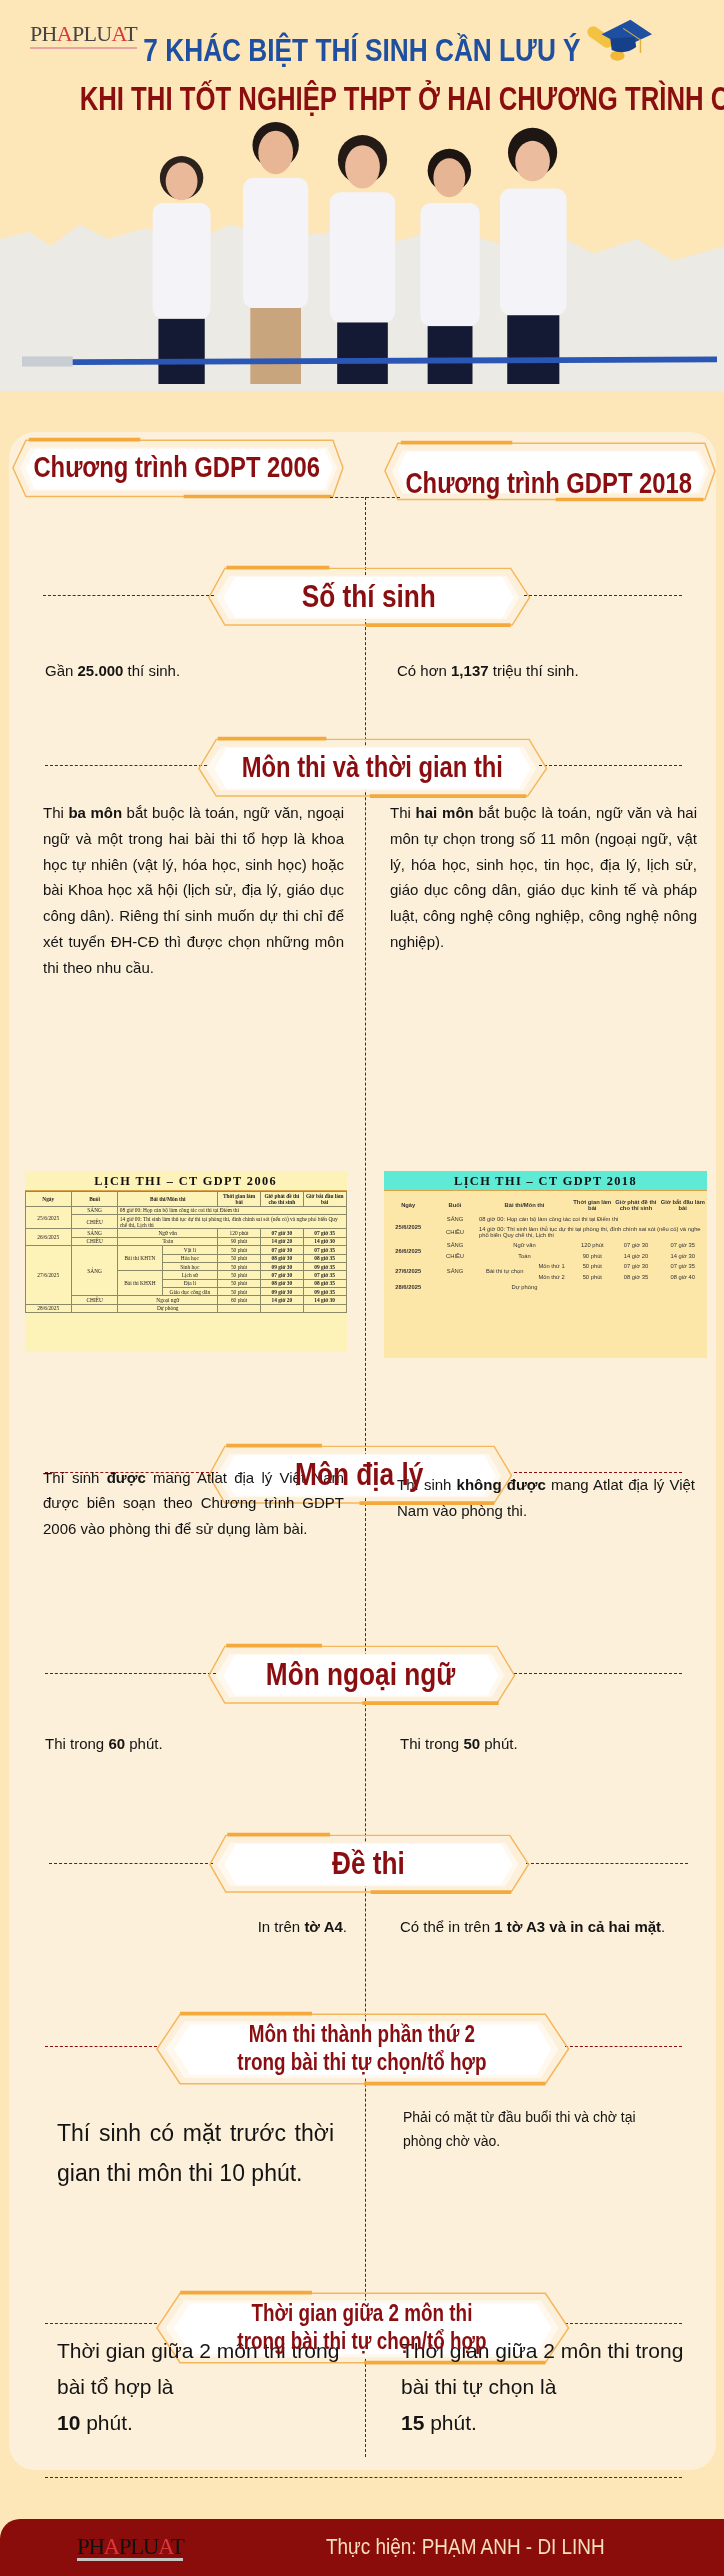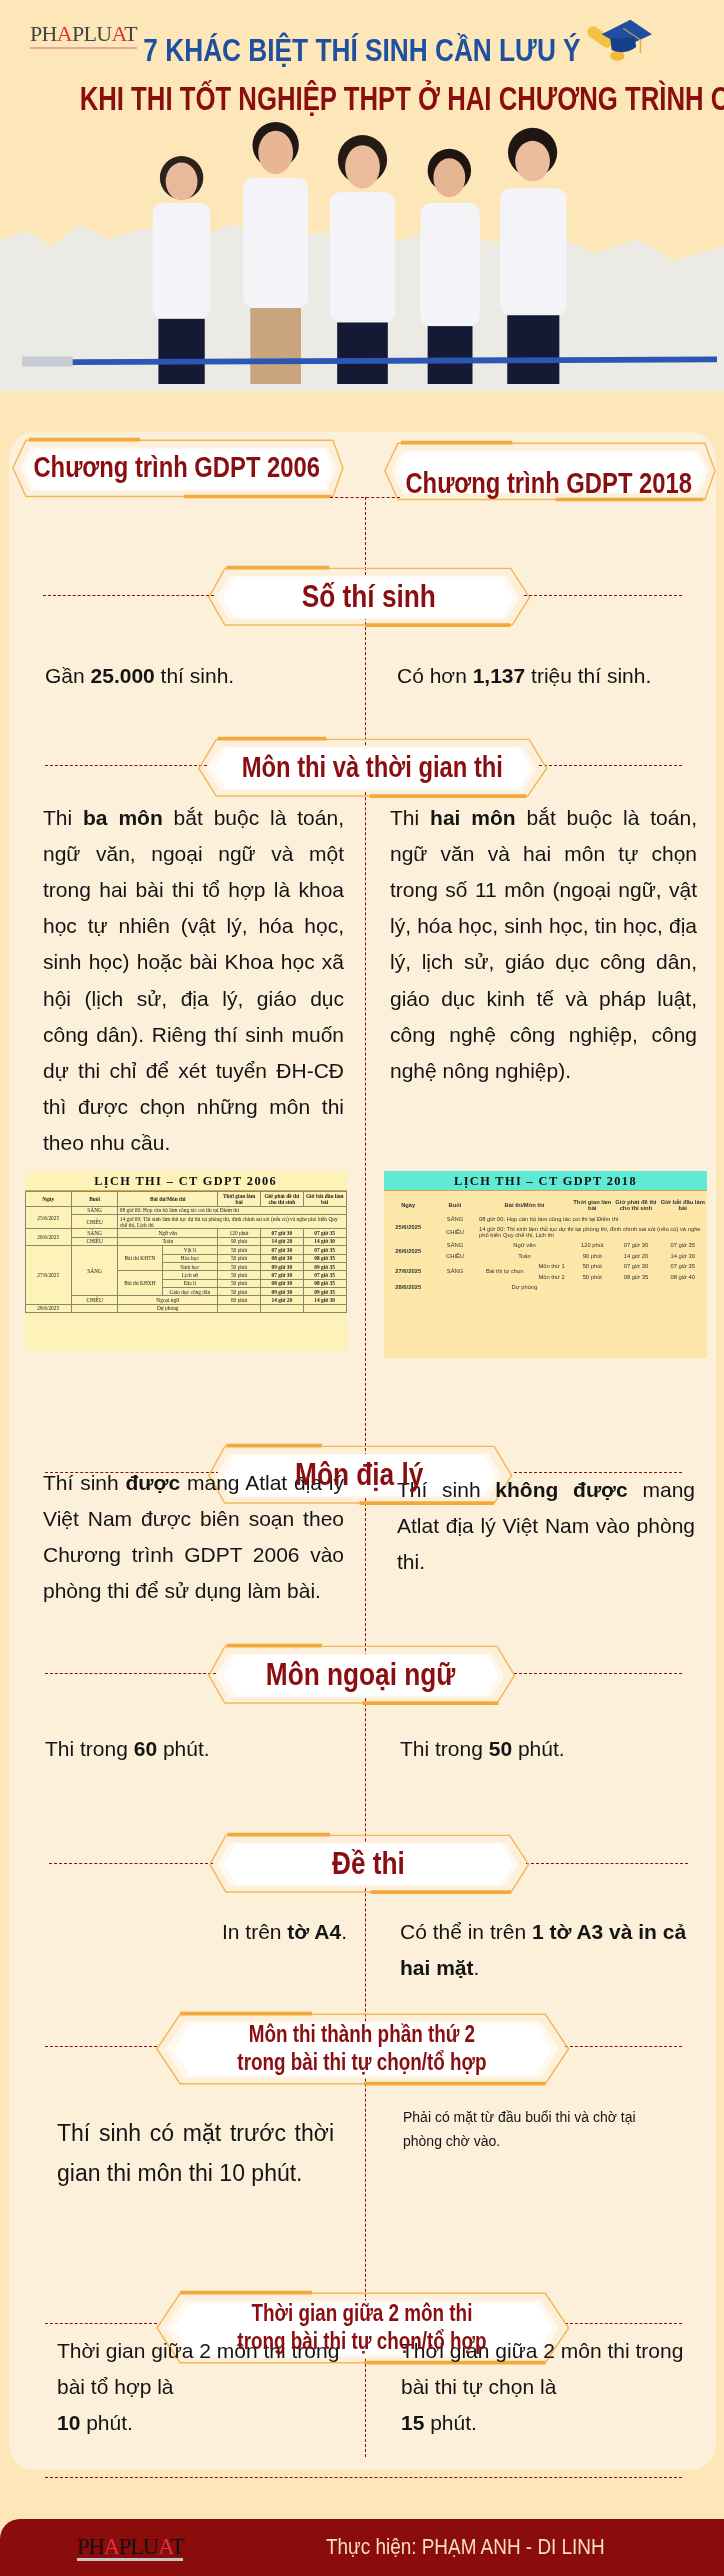--- a/index.html
+++ b/index.html
@@ -49,21 +49,21 @@
   .hex {
     position: absolute; display: flex; align-items: center; justify-content: center;
   }
   .hex svg { position: absolute; left: 0; top: 0; width: 100%; height: 100%; overflow: visible; }
   .hex .label {
     position: relative; z-index: 2; font-family: "Liberation Sans", "DejaVu Sans", sans-serif;
     font-weight: bold; color: #8a0d10; text-align: center; line-height: 1.2;
     transform: scaleX(0.82); white-space: nowrap;
   }
   .col-text {
-    position: absolute; font-size: 21px; line-height: 1.72; color: #141414;
+    position: absolute; font-size: 15px; line-height: 1.72; color: #141414;
   }
   .col-text.just { text-align: justify; }
   .col-text b { font-weight: bold; }
 
   
   .sched {
     position: absolute; background: #fdf2b8; font-family: "Liberation Serif", "DejaVu Serif", serif;
   }
   .sched h3 {
     text-align: center; font-size: 12.3px; letter-spacing: 1.4px; font-weight: bold; color: #111;

